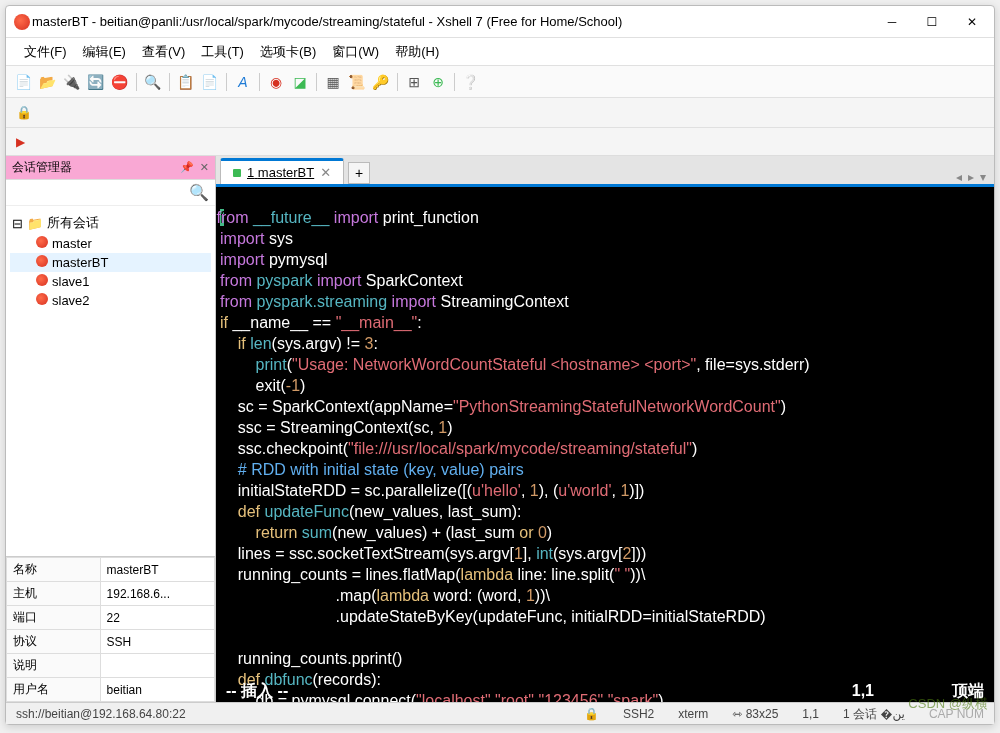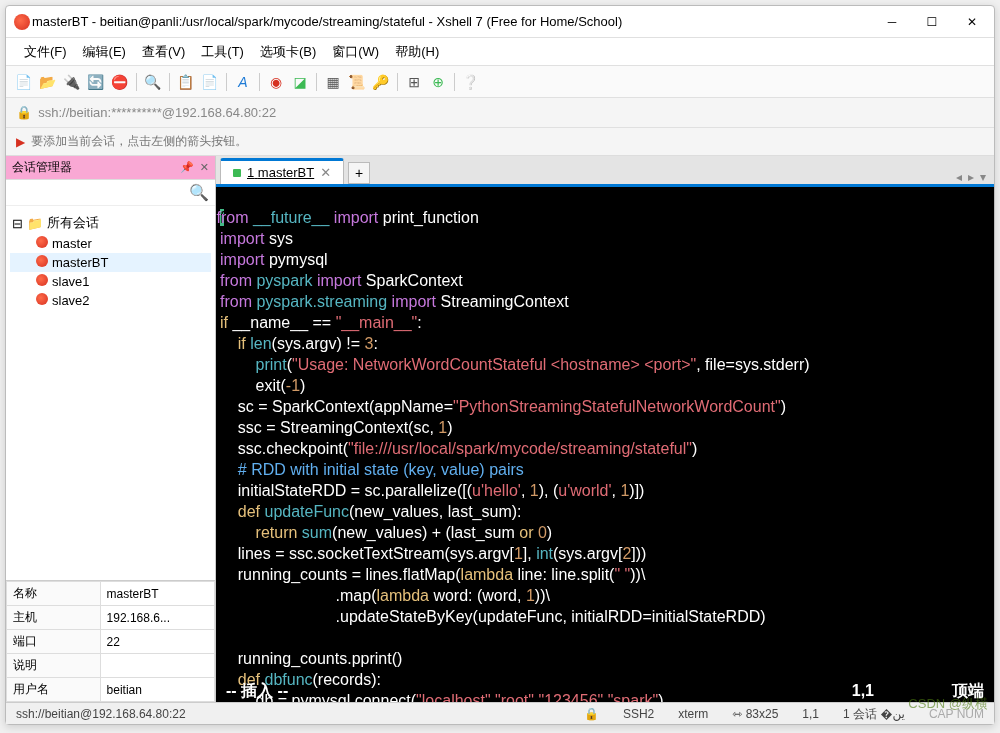--- a/index.html
+++ b/index.html
@@ -96,26 +96,24 @@
     <span class="tb-ico">🔑</span>
     <span class="tb-sep"></span>
     <span class="tb-ico">⊞</span>
     <span class="tb-ico" style="color:#3cba54">⊕</span>
     <span class="tb-sep"></span>
     <span class="tb-ico" style="color:#1e7bd6">❔</span>
   </div>
 
   <div class="addressbar">
     <span class="lock-icon">🔒</span>
-    <span>ssh://beitian:**********@192.168.64.80:22</span>
   </div>
 
   <div class="hint-bar">
     <span class="flag-icon">▶</span>
-    <span>要添加当前会话，点击左侧的箭头按钮。</span>
   </div>
 
   <div class="main">
     <div class="sidebar">
       <div class="panel-title">
         <span>会话管理器</span>
         <span class="panel-title-ctrls">
           <span>📌</span>
           <span>✕</span>
         </span>
@@ -153,20 +151,24 @@
                 <td>名称</td>
                 <td>masterBT</td>
               </tr>
           <tr>
                 <td>主机</td>
                 <td>192.168.6...</td>
               </tr>
           <tr>
                 <td>端口</td>
                 <td>22</td>
+              </tr>
+          <tr>
+                <td>协议</td>
+                <td>SSH</td>
               </tr>
           <tr>
                 <td>说明</td>
                 <td></td>
               </tr>
           <tr>
                 <td>用户名</td>
                 <td>beitian</td>
               </tr>
         </tbody>

